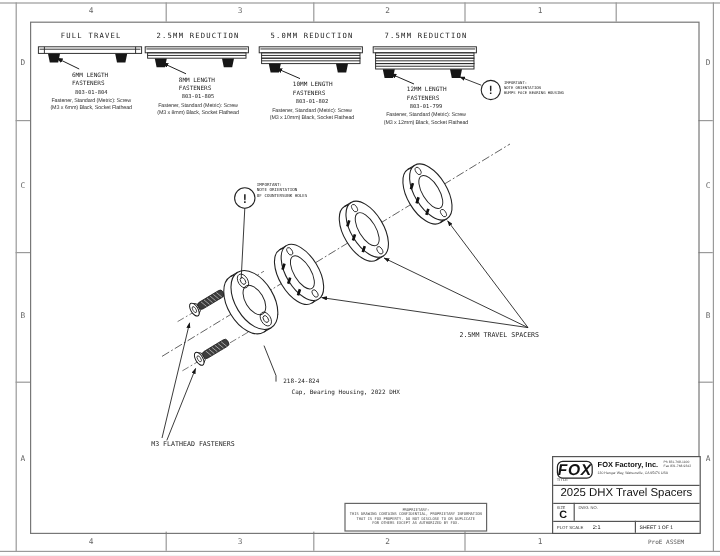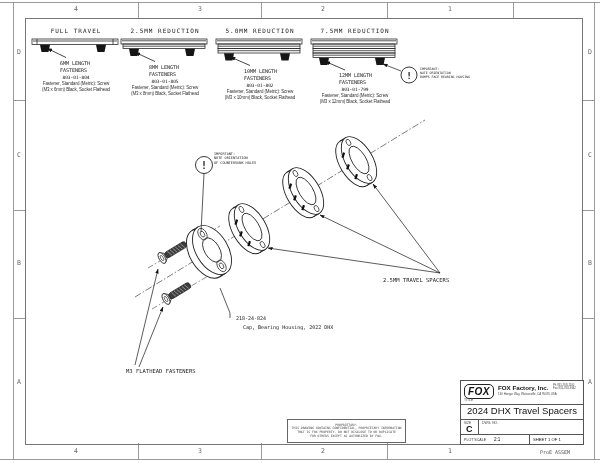--- a/index.html
+++ b/index.html
@@ -27,21 +27,21 @@
   
   .propbox{position:absolute;left:287px;top:419px;width:117px;height:22px;border:1px solid #666;
            font-size:3.1px;line-height:1.2;text-align:center;white-space:pre-line;color:#444;
            display:flex;align-items:center;justify-content:center;}
   
   .tblock{position:absolute;left:460px;top:380px;width:122px;height:63px;border:1px solid #555;
           font-family:"Liberation Sans",sans-serif;background:#fff;}
   .tb-line{position:absolute;background:#555;}
   .fox-logo{position:absolute;left:3px;top:3px;width:28px;height:13px;border:1.6px solid #222;
             border-radius:5px;display:flex;align-items:center;justify-content:center;
-            font-style:italic;font-weight:bold;font-size:10px;letter-spacing:0.5px;color:#111;}
+            font-style:italic;font-weight:bold;font-size:13px;letter-spacing:0.5px;color:#111;}
   .company{position:absolute;left:37px;top:3px;font-weight:bold;font-size:6.2px;color:#111;}
   .addr{position:absolute;left:37px;top:11px;font-size:2.9px;color:#444;white-space:nowrap;}
   .phone{position:absolute;left:92px;top:3px;font-size:2.8px;line-height:1.2;color:#444;white-space:pre-line;}
   .title-label{position:absolute;left:3px;top:17px;font-size:3.4px;color:#444;}
   .dtitle{position:absolute;left:0;top:24px;width:122px;text-align:center;font-size:9.5px;color:#111;}
   .size-label{position:absolute;left:3px;top:40px;font-size:3.2px;color:#444;}
   .size-val{position:absolute;left:5px;top:43px;font-size:9px;font-weight:bold;color:#111;}
   .dwg-label{position:absolute;left:21px;top:40px;font-size:3.4px;color:#444;}
   .scale-label{position:absolute;left:3px;top:57px;font-size:3.6px;color:#333;}
   .scale-val{position:absolute;left:33px;top:56px;font-size:4.6px;color:#111;}
@@ -286,21 +286,21 @@
     <div class="tb-line" style="left:0;top:38px;width:122px;height:1px;"></div>
     <div class="tb-line" style="left:0;top:53px;width:122px;height:1px;"></div>
     <div class="tb-line" style="left:17px;top:38px;width:1px;height:15px;"></div>
     <div class="tb-line" style="left:68px;top:53px;width:1px;height:10px;"></div>
     <div class="fox-logo">FOX</div>
     <div class="company">FOX Factory, Inc.</div>
     <div class="addr">130 Hangar Way, Watsonville, CA 95076 USA</div>
     <div class="phone">Ph 831-768-1100
 Fax 831-768-9342</div>
     <div class="title-label">TITLE</div>
-    <div class="dtitle">2024 DHX Travel Spacers</div>
+    <div class="dtitle">2025 DHX Travel Spacers</div>
     <div class="size-label">SIZE</div>
     <div class="size-val">C</div>
     <div class="dwg-label">DWG. NO.</div>
     <div class="scale-label">PLOT SCALE</div>
     <div class="scale-val">2:1</div>
     <div class="sheetnum">SHEET 1 OF 1</div>
   </div>
 
   <div class="proe">ProE ASSEM</div>
 </div>

